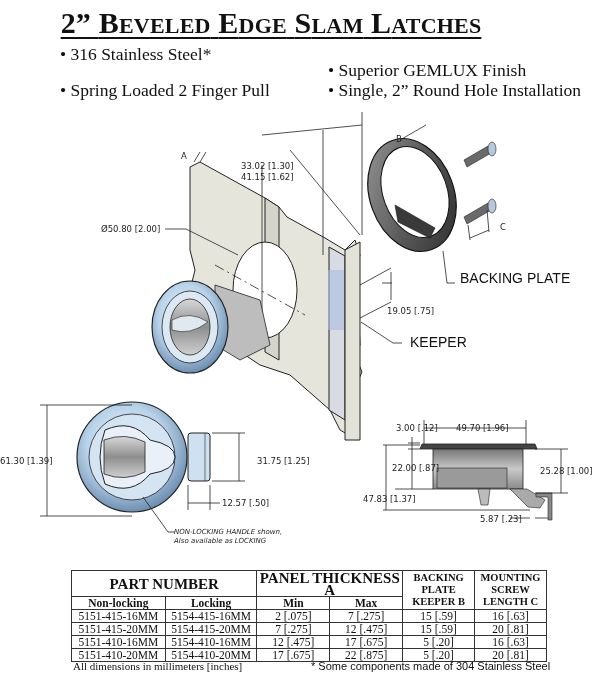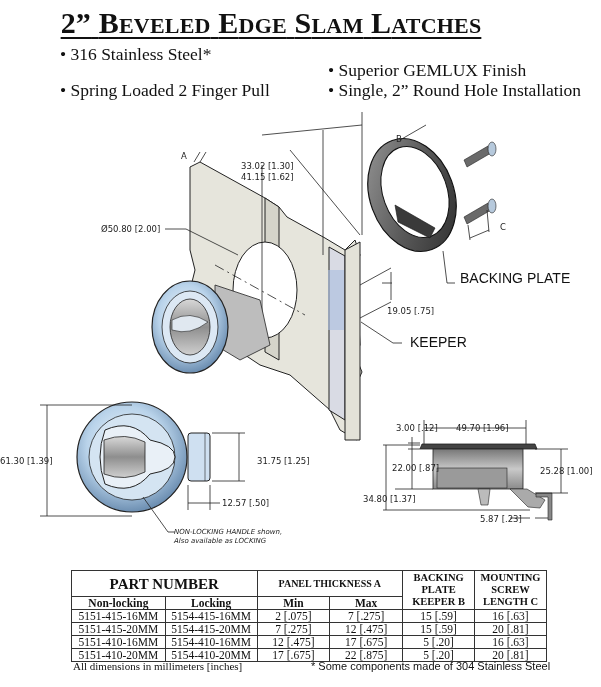--- a/index.html
+++ b/index.html
@@ -14,21 +14,21 @@
   .dim { font-family: "DejaVu Sans", sans-serif; font-size: 8.5px; color: #222; white-space: nowrap; }
   .callout { font-family: "Liberation Sans", sans-serif; font-size: 14px; color: #111; white-space: nowrap; }
   .note { font-family: "DejaVu Sans", sans-serif; font-size: 7px; color: #222; line-height: 9px; white-space: nowrap; }
   svg { position: absolute; left: 0; top: 0; }
 
   table.spec { position: absolute; left: 71px; top: 570px; width: 476px; border-collapse: collapse;
                font-family: "Liberation Serif", serif; font-size: 11.5px; }
   table.spec td, table.spec th { border: 1px solid #333; text-align: center; padding: 0; line-height: 12px; height: 12px; }
   table.spec th { font-weight: bold; }
   table.spec th.big { font-size: 15px; height: 25px; }
-  table.spec th.med { font-size: 10px; margin-left: 20px; }
+  table.spec th.med { font-size: 15px; margin-left: 20px; }
   table.spec th.stack { font-size: 10.5px; line-height: 12px; }
   .foot-left { left: 73px; top: 660px; font-size: 11px; font-family: "Liberation Serif", serif; }
   .foot-right { left: 311px; top: 660px; font-size: 11px; font-family: "Liberation Sans", sans-serif; }
 </style>
 </head>
 <body>
 
 <div class="abs title">
   <span class="u">
     <span>2”</span>
@@ -185,21 +185,21 @@
 <div class="abs dim" style="left:217px;top:456px;margin-left:40px;">31.75 [1.25]</div>
 <div class="abs dim" style="left:222px;top:498px;">12.57 [.50]</div>
 <div class="abs note" style="left:174px;top:528px;font-style:italic;">
   <div>NON-LOCKING HANDLE shown,</div>
   <div>Also available as LOCKING</div>
 </div>
 
 <div class="abs dim" style="left:396px;top:423px;">3.00 [.12]</div>
 <div class="abs dim" style="left:456px;top:423px;">49.70 [1.96]</div>
 <div class="abs dim" style="left:392px;top:463px;">22.00 [.87]</div>
-<div class="abs dim" style="left:363px;top:494px;">34.80 [1.37]</div>
+<div class="abs dim" style="left:363px;top:494px;">47.83 [1.37]</div>
 <div class="abs dim" style="left:540px;top:466px;">25.28 [1.00]</div>
 <div class="abs dim" style="left:480px;top:514px;">5.87 [.23]</div>
 
 <table class="spec">
   <colgroup>
     <col style="width:94px">
       <col style="width:92px">
       <col style="width:73px">
       <col style="width:73px">
       <col style="width:72px">

